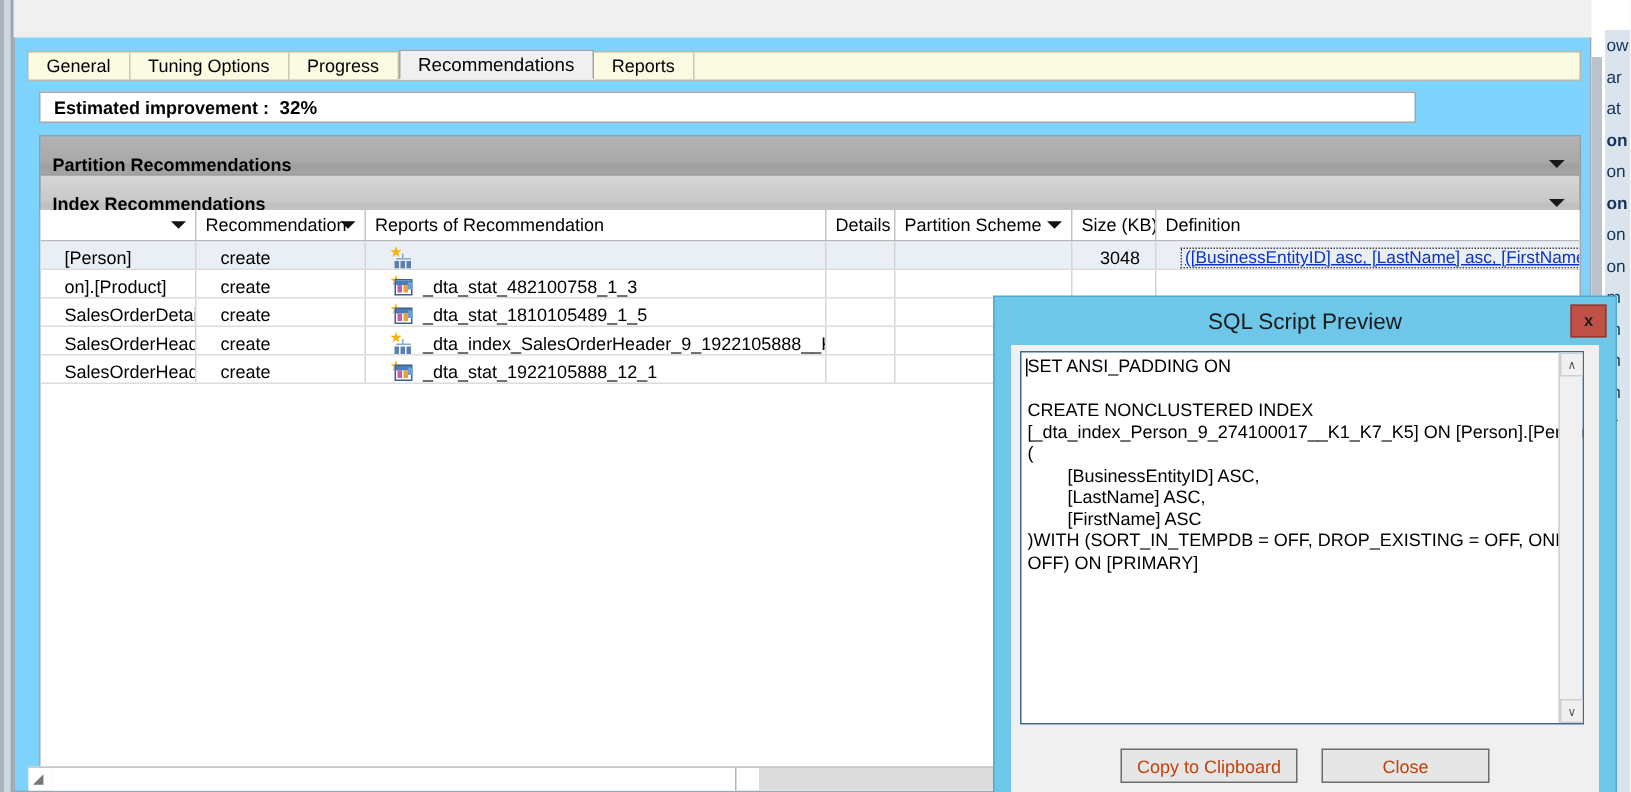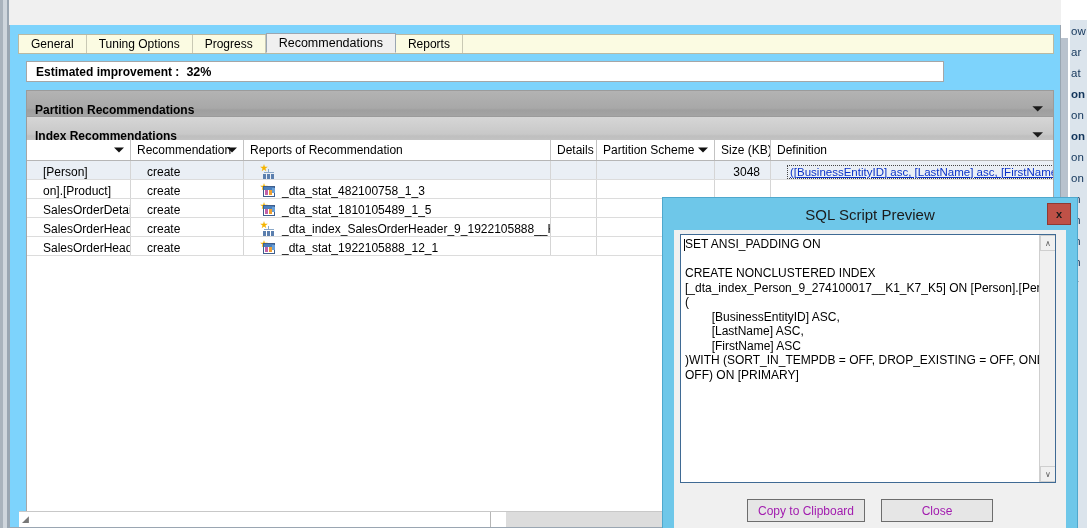--- a/index.html
+++ b/index.html
@@ -280,21 +280,21 @@
   .sbtn.up{top:0;}
   .sbtn.down{bottom:0;}
   .dlg-buttons{
     position:absolute;left:0;bottom:14px;width:100%;
     display:flex;justify-content:center;gap:16px;
   }
   .dbtn{
     min-width:112px;height:23px;
     background:#e6e6e6;border:1px solid #6d6d6d;
     display:flex;align-items:center;justify-content:center;
-    font-size:12px;color:#a21caf;box-sizing:border-box;padding:0 10px;
+    font-size:12px;color:#c2410c;box-sizing:border-box;padding:0 10px;
     white-space:nowrap;
   }
 </style>
 </head>
 <body>
 
 <div class="screen">
 
   <div class="app-window">
 

